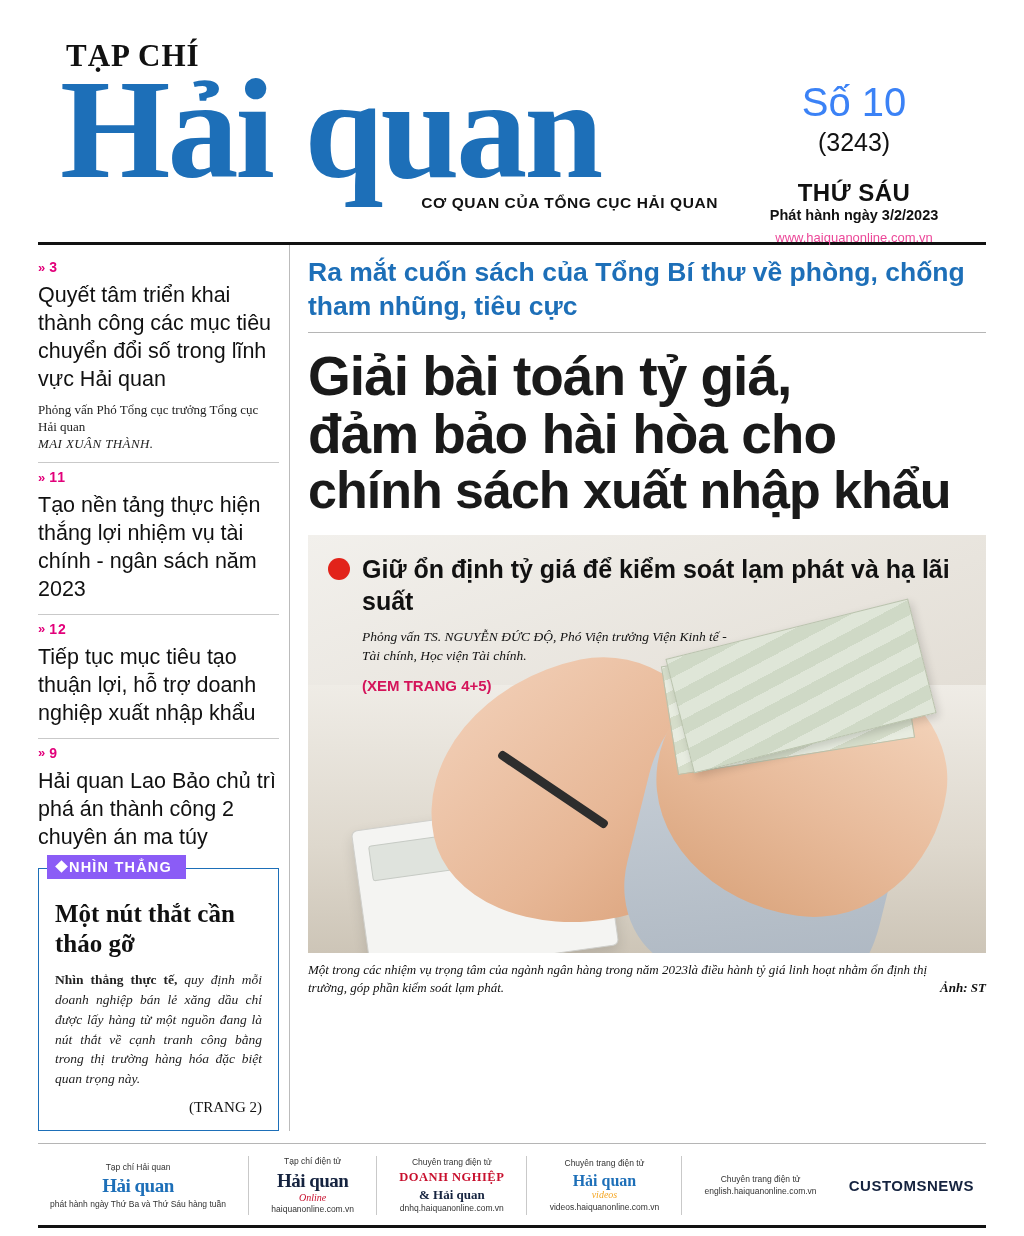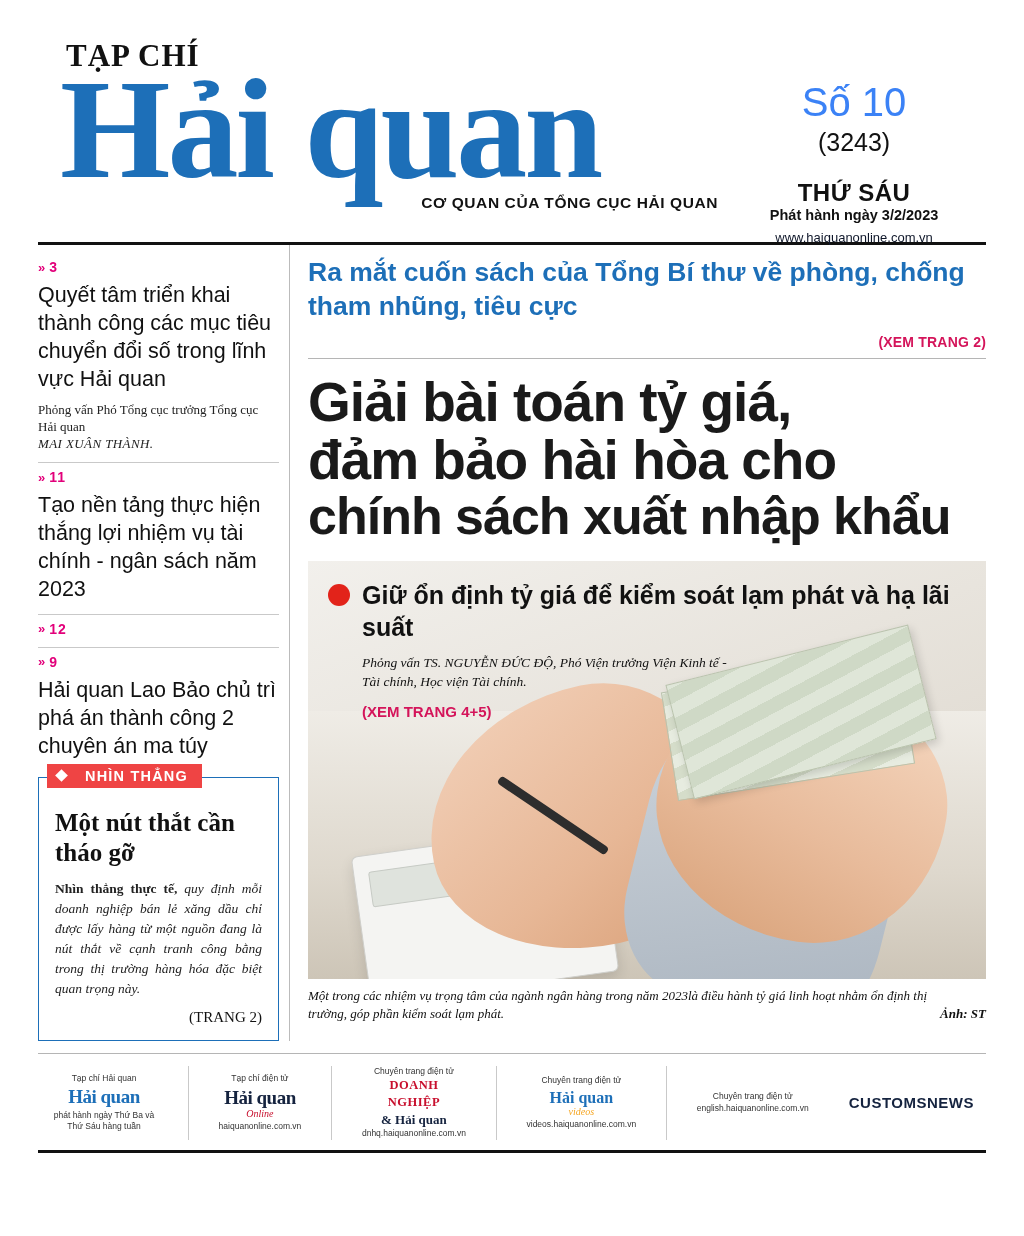--- a/index.html
+++ b/index.html
@@ -80,21 +80,21 @@
     letter-spacing: 0.5px;
   }
   .pubdate {
     font-size: 14.5px;
     font-weight: bold;
     color: #111;
     margin-top: 0;
   }
   .website {
     font-size: 13px;
-    color: #0f172a;
+    color: #ec4899;
     margin-top: 7px;
   }
 
   .rule-thick {
     border-top: 3px solid #111;
     margin: 4px 0 0 0;
   }
 
   
   .content {
@@ -153,29 +153,29 @@
   .nhinthang {
     margin-top: 16px;
     border: 1px solid #1d6fb8;
     position: relative;
     padding: 26px 16px 14px 16px;
   }
   .nt-flag {
     position: absolute;
     top: -14px;
     left: 8px;
-    background: #ef4444;
+    background: #8b5cf6;
     color: #fff;
     font-size: 14.5px;
     font-weight: bold;
     letter-spacing: 1.2px;
     padding: 4px 14px 4px 10px;
     display: flex;
     align-items: center;
-    gap: 19px;
+    gap: 3px;
   }
   .nt-flag .diamond {
     display: inline-block;
     width: 9px; height: 9px;
     background: #fff;
     transform: rotate(45deg);
   }
   .nt-title {
     font-family: "Liberation Serif", serif;
     font-size: 25px;
@@ -370,21 +370,21 @@
   .caption .txt { flex: 1; font-style: italic; }
   .caption .credit { font-weight: bold; white-space: nowrap; font-style: italic; }
 
   
   .footer-rule { border-top: 1px solid #b5b5b5; margin-top: 12px; }
   .footer {
     display: flex;
     align-items: center;
     justify-content: space-between;
     padding: 12px 2px 0 2px;
-    gap: 20px;
+    gap: 4px;
   }
   .fcell {
     display: flex;
     flex-direction: column;
     justify-content: center;
     padding: 0 10px;
     font-size: 8.5px;
     color: #222;
     line-height: 1.35;
     text-align: center;
@@ -485,20 +485,21 @@
         </div>
         <div class="teaser-title">Tạo nền tảng thực hiện thắng lợi nhiệm vụ tài chính - ngân sách năm 2023</div>
         <div class="teaser-rule"></div>
       </div>
 
       <div class="teaser">
         <div class="pagetag">
           <span class="chev">»</span>
           <span class="num">12</span>
         </div>
+        <div class="teaser-title">Tiếp tục mục tiêu tạo thuận lợi, hỗ trợ doanh nghiệp xuất nhập khẩu</div>
         <div class="teaser-rule"></div>
       </div>
 
       <div class="teaser">
         <div class="pagetag">
           <span class="chev">»</span>
           <span class="num">9</span>
         </div>
         <div class="teaser-title">Hải quan Lao Bảo chủ trì phá án thành công 2 chuyên án ma túy</div>
       </div>
@@ -512,21 +513,20 @@
         <div class="nt-body">
           <b>Nhìn thẳng thực tế,</b><span> quy định mỗi doanh nghiệp bán lẻ xăng dầu chỉ được lấy hàng từ một nguồn đang là nút thắt về cạnh tranh công bằng trong thị trường hàng hóa đặc biệt quan trọng này.</span>
         </div>
         <div class="nt-page">(TRANG 2)</div>
       </div>
     </div>
 
     <div class="col-right">
 
       <div class="topstory">Ra mắt cuốn sách của Tổng Bí thư về phòng, chống tham nhũng, tiêu cực</div>
-      <div class="xemtrang">(XEM TRANG 2)</div>
       <div class="rule-mid"></div>
 
       <div class="headline">
         <div class="l1">Giải bài toán tỷ giá,</div>
         <div class="l2">đảm bảo hài hòa cho</div>
         <div class="l3">chính sách xuất nhập khẩu</div>
       </div>
 
       <div class="photo-wrap">
         <div class="ph-desk"></div>

